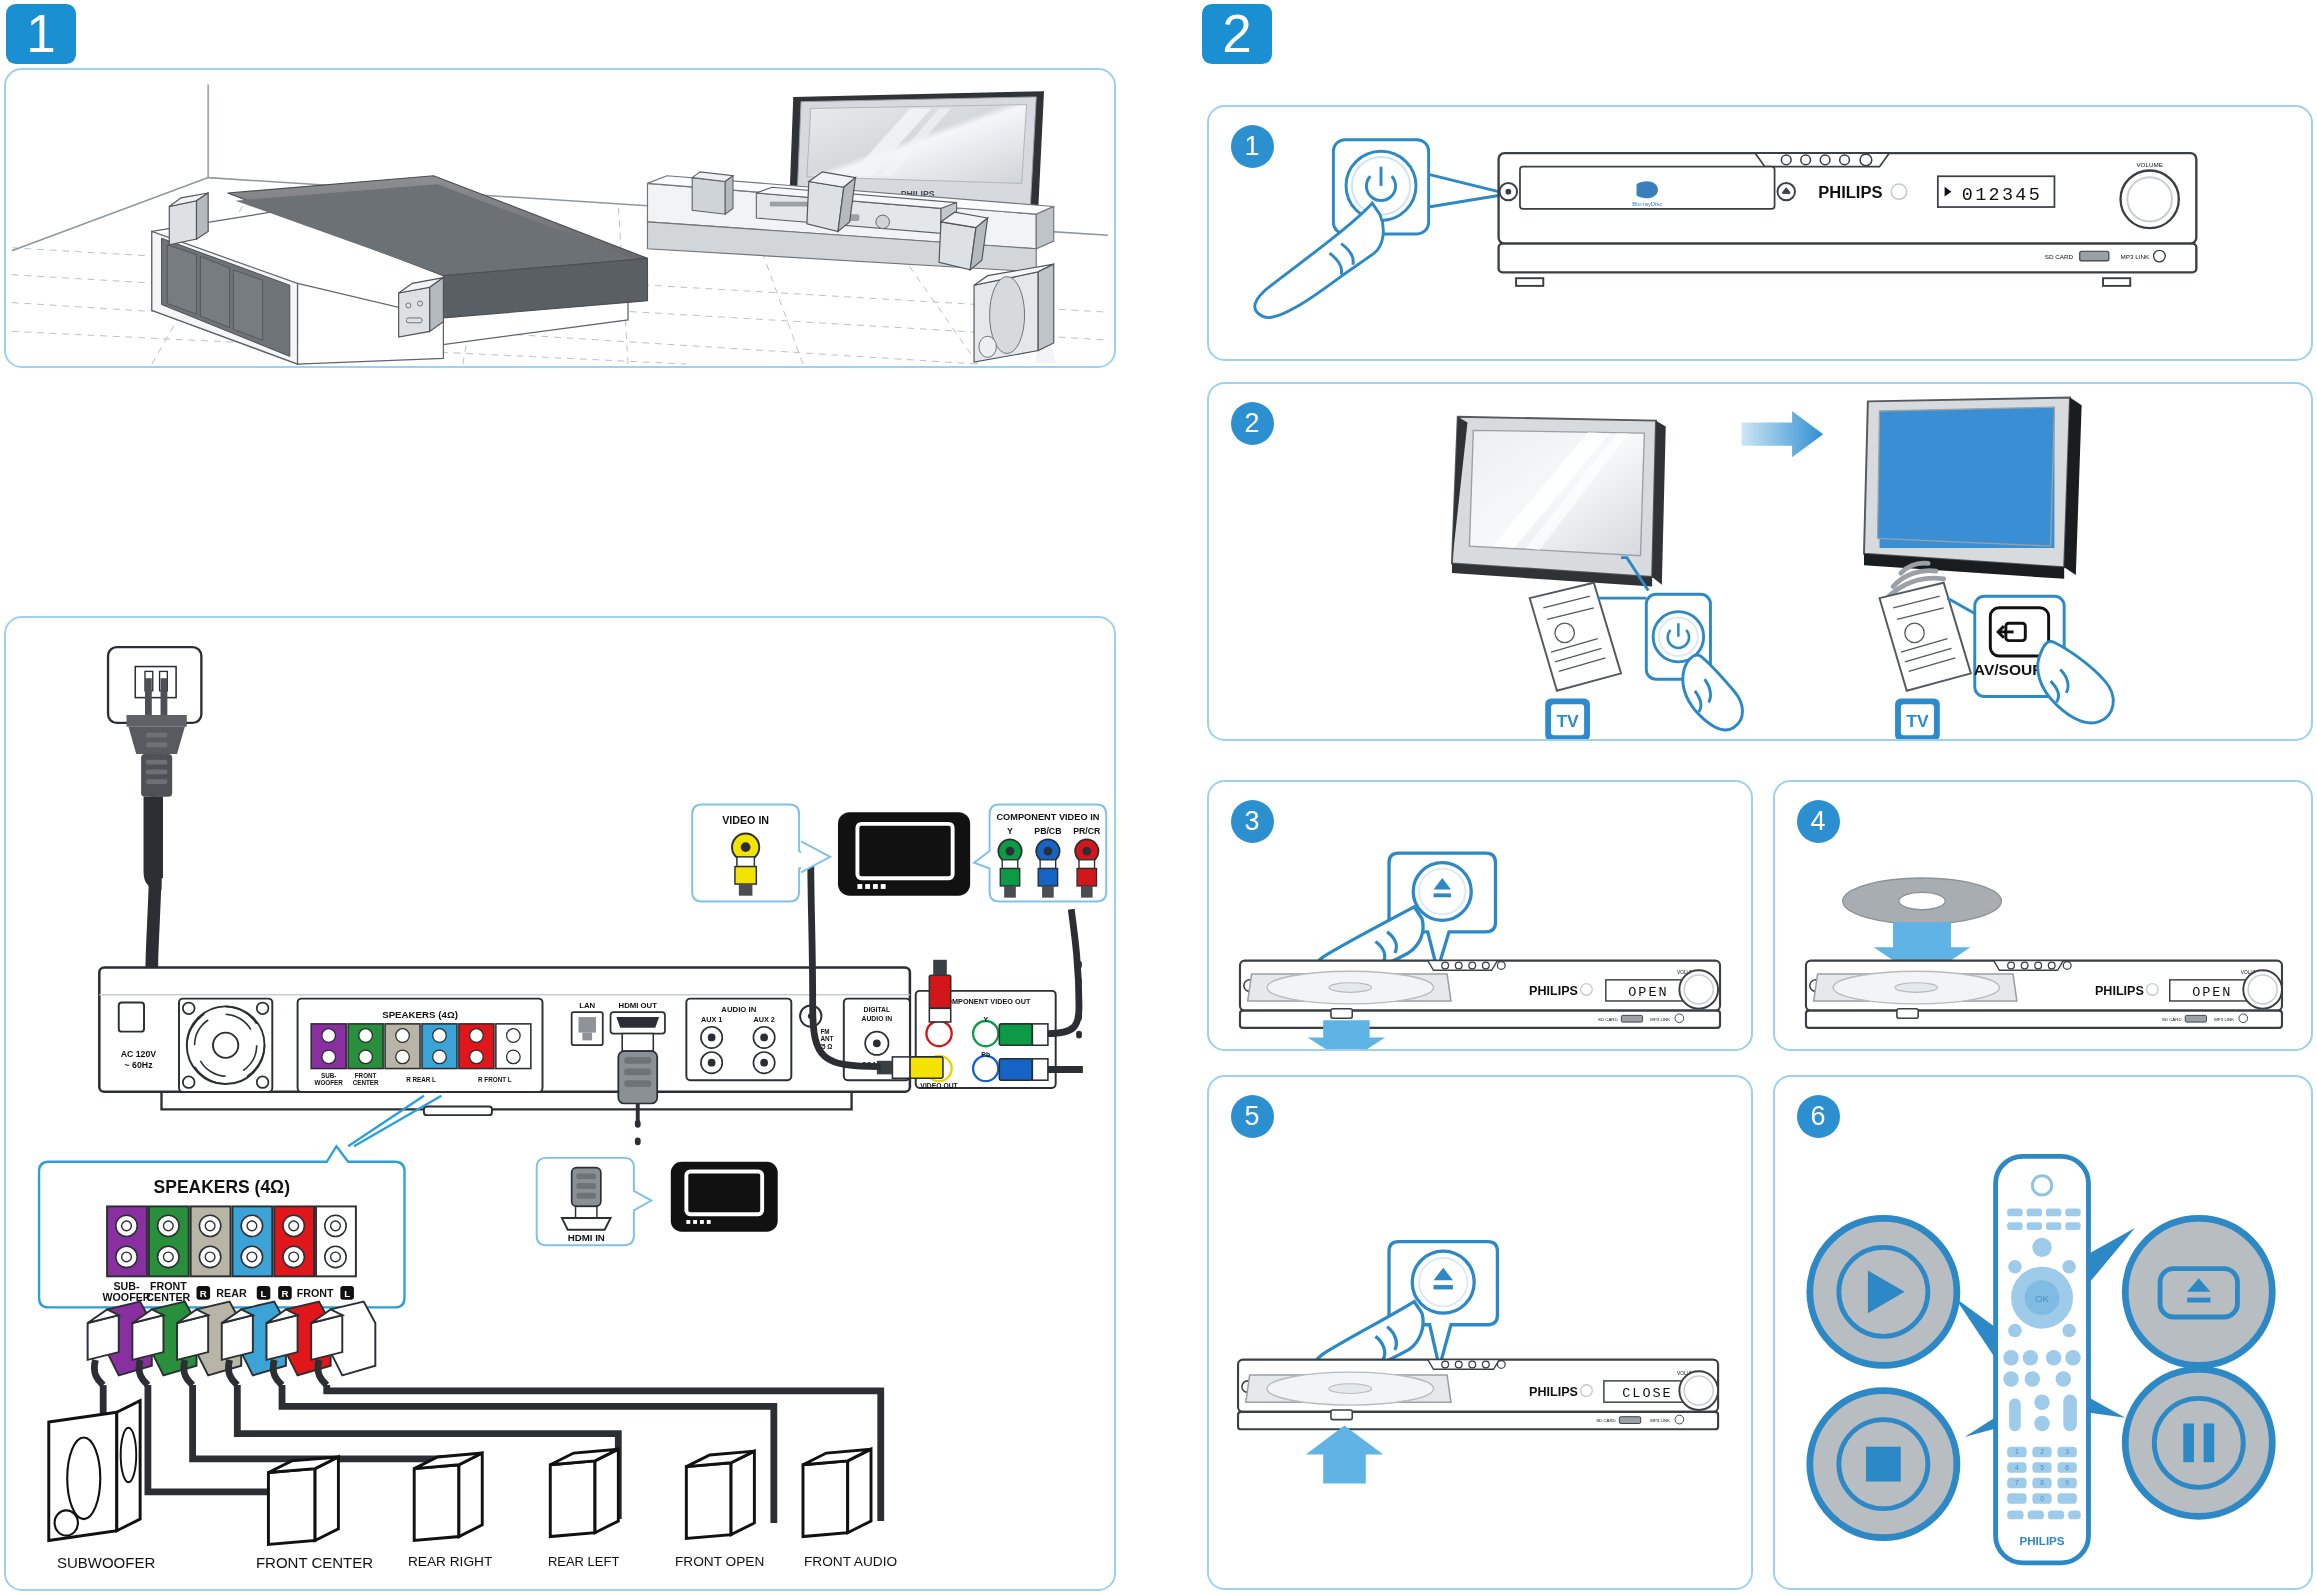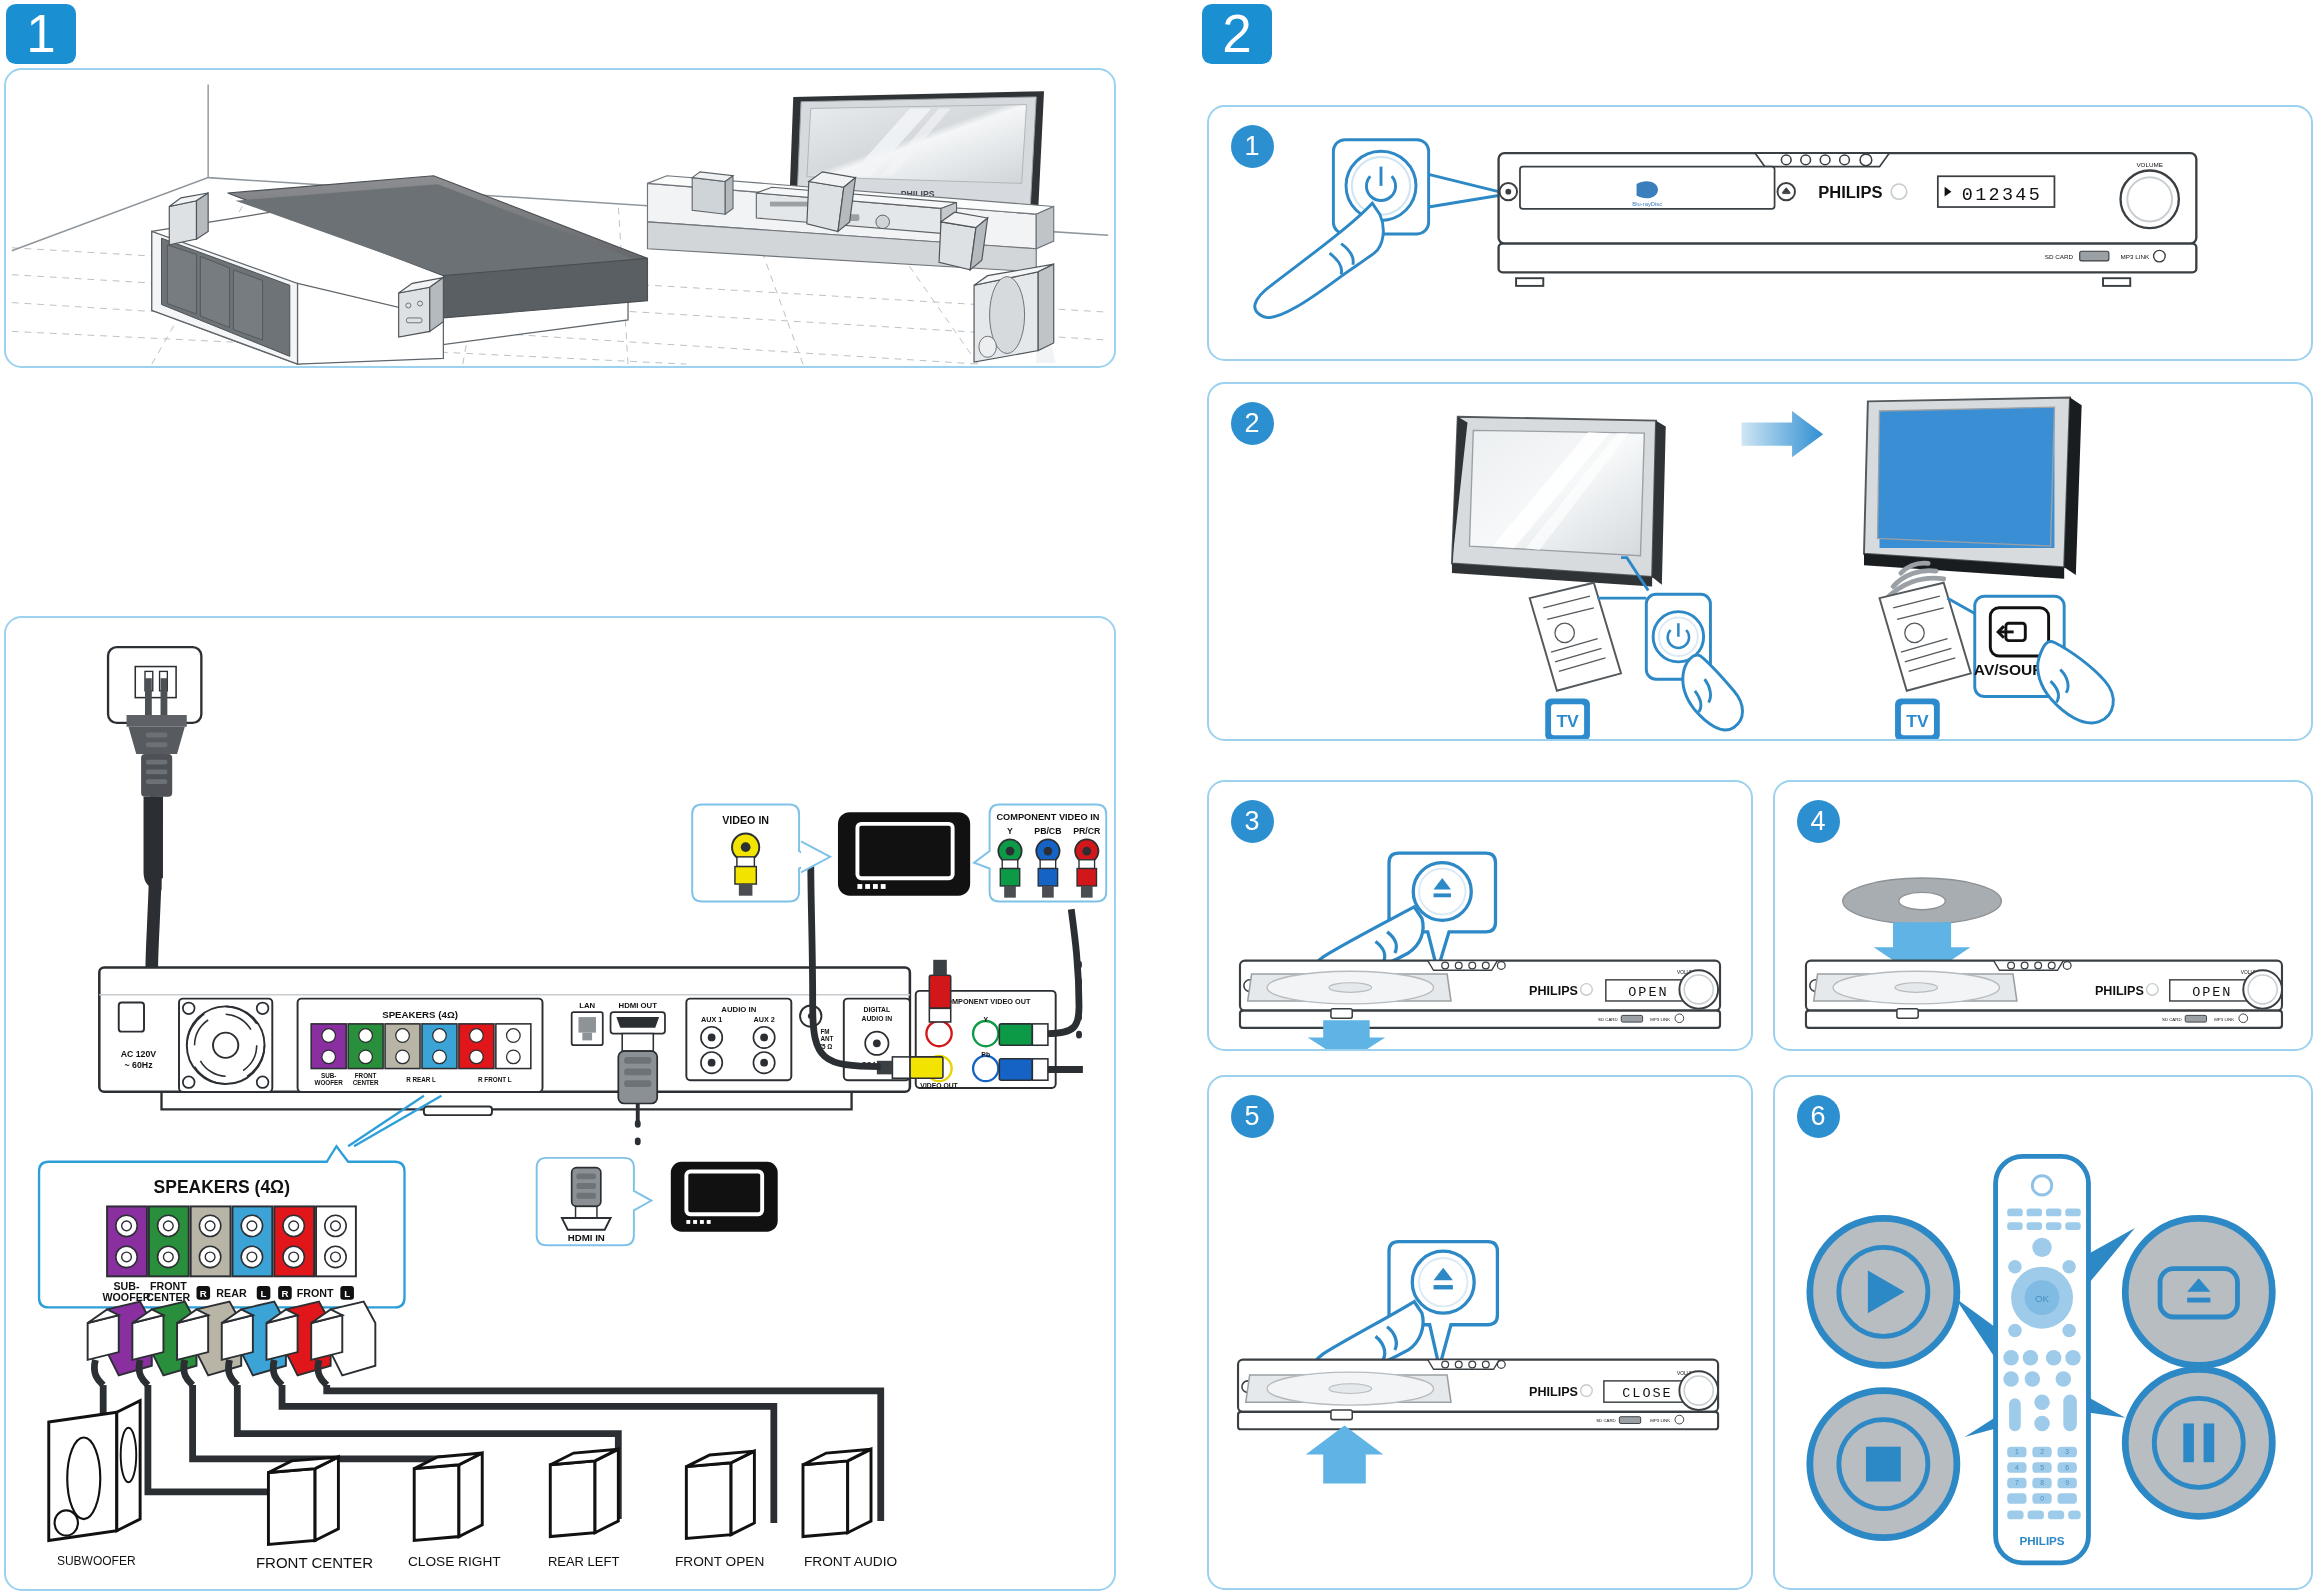--- a/index.html
+++ b/index.html
@@ -637,23 +637,23 @@
         </g>
 
         <g>
           <path d="M820 872 L866 868 L866 942 L820 946 Z" fill="#ffffff" stroke="#111" stroke-width="3"></path>
           <path d="M866 868 L890 856 L890 930 L866 942 Z" fill="#ffffff" stroke="#111" stroke-width="3"></path>
           <path d="M820 872 L844 860 L890 856 L866 868 Z" fill="#ffffff" stroke="#111" stroke-width="3"></path>
         </g>
       </g>
     </svg>
 
-    <div class="lbl" style="left:51px; top:936px; font-size:12px;">SUBWOOFER</div>
+    <div class="lbl" style="left:51px; top:936px; font-size:15px;">SUBWOOFER</div>
     <div class="lbl" style="left:250px; top:936px; font-size:15px;">FRONT CENTER</div>
-    <div class="lbl" style="left:402px; top:936px; font-size:13.7px;">CLOSE RIGHT</div>
+    <div class="lbl" style="left:402px; top:936px; font-size:13.7px;">REAR RIGHT</div>
     <div class="lbl" style="left:542px; top:936px; font-size:13px;">REAR LEFT</div>
     <div class="lbl" style="left:669px; top:936px; font-size:13.7px;">FRONT OPEN</div>
     <div class="lbl" style="left:798px; top:936px; font-size:13.7px;">FRONT AUDIO</div>
   </div>
 
   <div class="panel" id="panel-s1">
     <div class="sub-badge">1</div>
     <svg class="panel-svg" viewBox="0 0 1134 262" preserveAspectRatio="none">
 
       <g>

